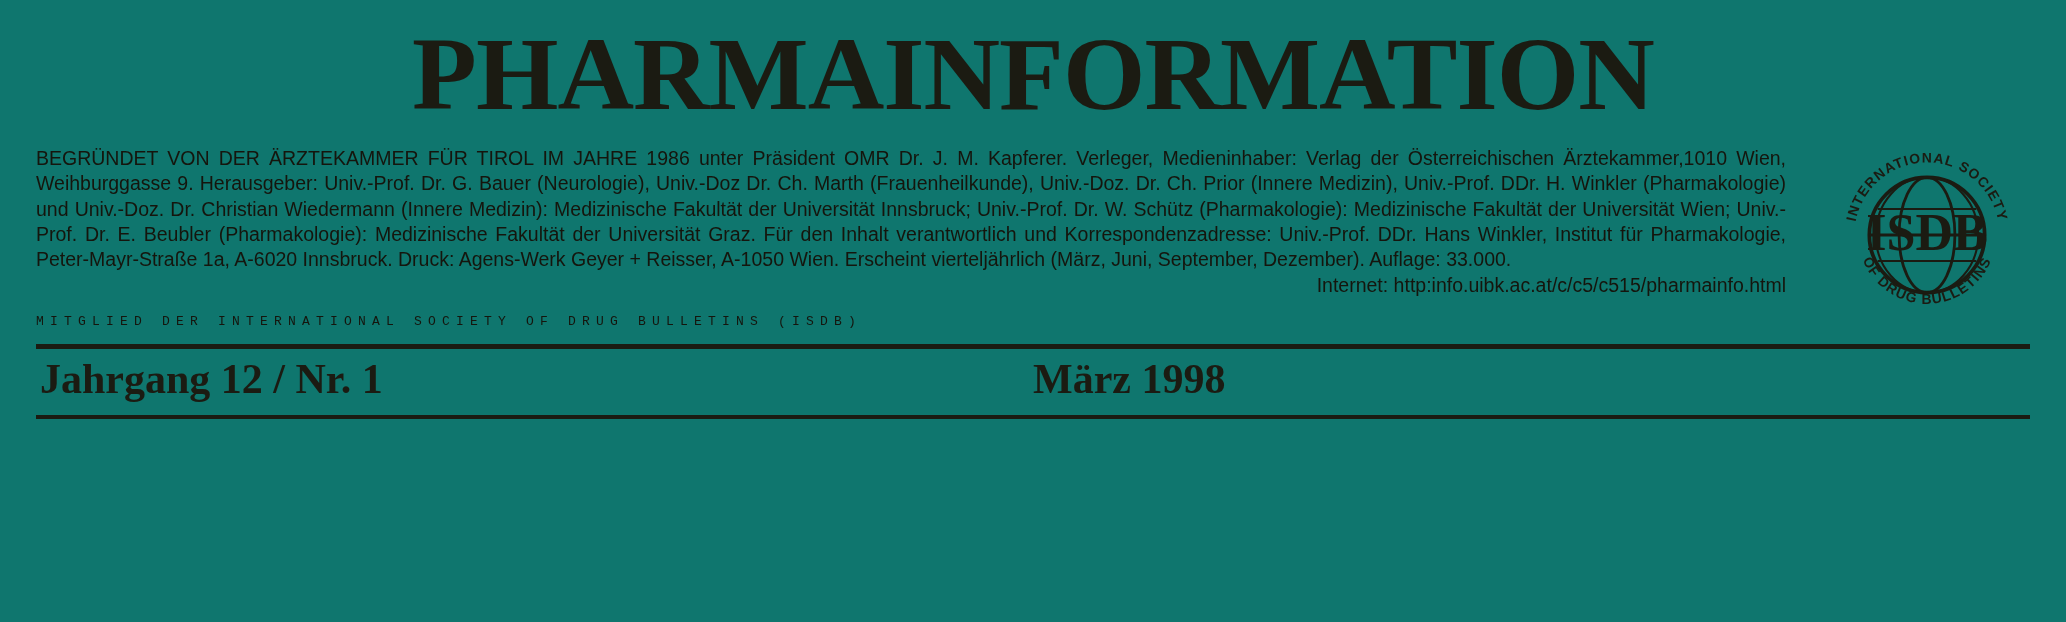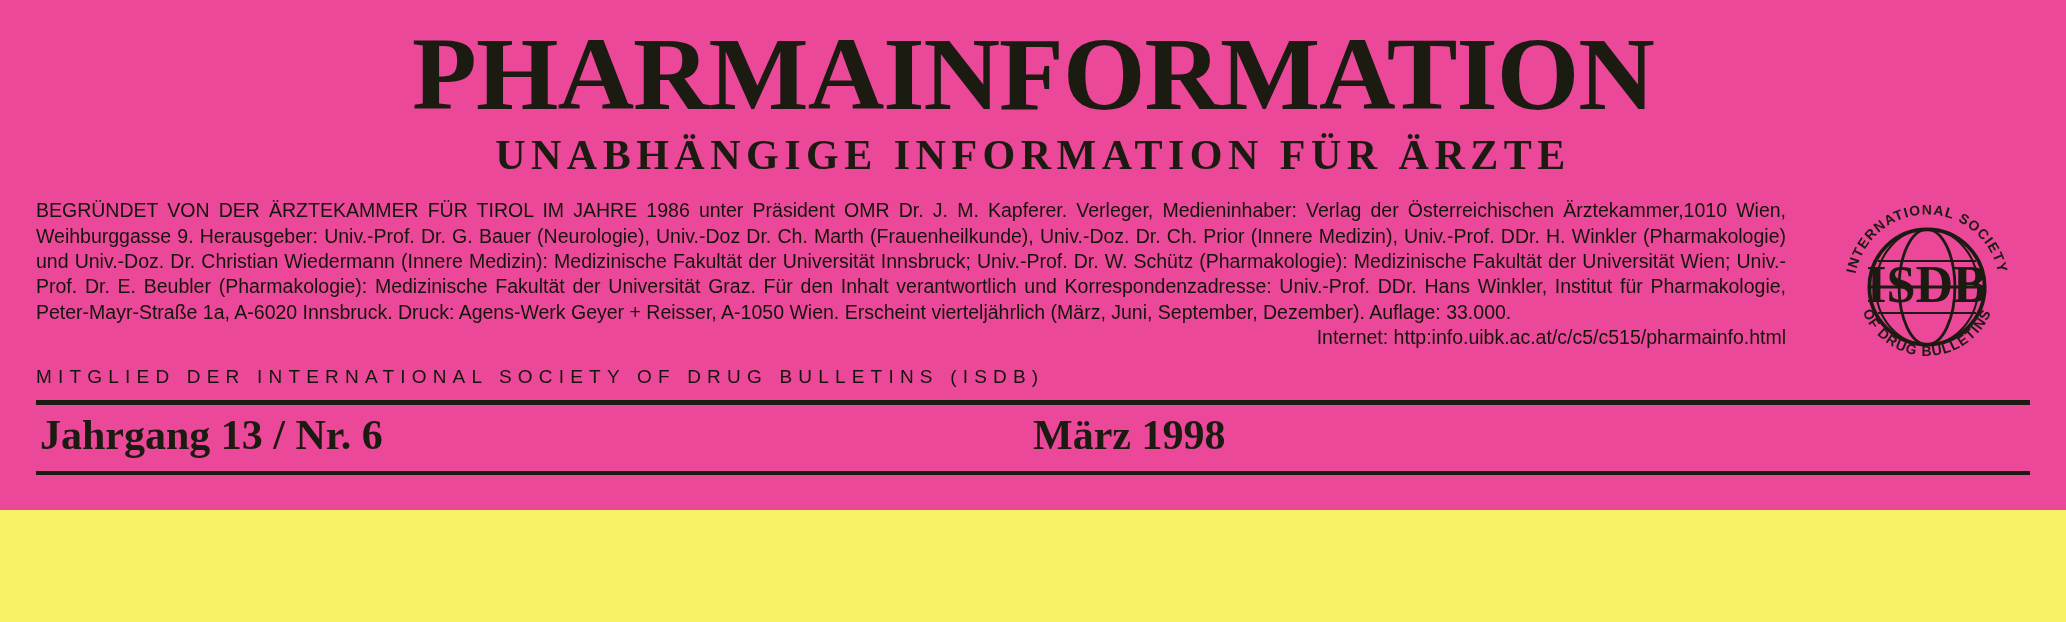--- a/index.html
+++ b/index.html
@@ -9,22 +9,22 @@
   body {
     width: 2066px;
     height: 622px;
     background: #f7f266;
     font-family: "Liberation Sans", sans-serif;
     overflow: hidden;
   }
   .page {
     position: relative;
     width: 2066px;
-    height: 510px;
-    background: #ec4899;
+    height: 622px;
+    background: #0f766e;
     box-sizing: border-box;
   }
 
   
   .masthead {
     padding: 22px 55px 0 55px;
   }
   .masthead-title {
     font-family: "Liberation Serif", serif;
     font-weight: bold;
@@ -67,22 +67,22 @@
     margin-top: 14px;
   }
   .imprint p {
     margin: 0;
   }
   .imprint p.last {
     text-align: right;
   }
   .isdb-line {
     margin-top: 16px;
-    font-family: Liberation Sans, sans-serif;
-    font-size: 19px;
+    font-family: Liberation Mono, monospace;
+    font-size: 13px;
     letter-spacing: 6.2px;
     color: #15150d;
     white-space: nowrap;
   }
 
   
   .isdb-logo {
     position: absolute;
     right: -6px;
     top: -4px;
@@ -122,21 +122,20 @@
   .footer .left { flex: 1 1 0; text-align: left; }
   .footer .right { flex: 1 1 0; }
 </style>
 </head>
 <body>
 
 <div class="page">
 
   <div class="masthead">
     <div class="masthead-title">PHARMAINFORMATION</div>
-    <div class="masthead-sub">UNABHÄNGIGE INFORMATION FÜR ÄRZTE</div>
   </div>
 
   <div class="imprint-wrap">
 
     <div class="imprint">
       <p>BEGRÜNDET VON DER ÄRZTEKAMMER FÜR TIROL IM JAHRE 1986 unter Präsident OMR Dr. J. M. Kapferer. Verleger, Medieninhaber: Verlag der Österreichischen Ärztekammer,1010 Wien, Weihburggasse 9. Herausgeber: Univ.-Prof. Dr. G. Bauer (Neurologie), Univ.-Doz Dr. Ch. Marth (Frauenheilkunde), Univ.-Doz. Dr. Ch. Prior (Innere Medizin), Univ.-Prof. DDr. H. Winkler (Pharmakologie) und Univ.-Doz. Dr. Christian Wiedermann (Innere Medizin): Medizinische Fakultät der Universität Innsbruck; Univ.-Prof. Dr. W. Schütz (Pharmakologie): Medizinische Fakultät der Universität Wien; Univ.-Prof. Dr. E. Beubler (Pharmakologie): Medizinische Fakultät der Universität Graz. Für den Inhalt verantwortlich und Korrespondenzadresse: Univ.-Prof. DDr. Hans Winkler, Institut für Pharmakologie, Peter-Mayr-Straße 1a, A-6020 Innsbruck. Druck: Agens-Werk Geyer + Reisser, A-1050 Wien. Erscheint vierteljährlich (März, Juni, September, Dezember). Auflage: 33.000.</p>
       <p class="last">Internet: http:info.uibk.ac.at/c/c5/c515/pharmainfo.html</p>
     </div>
 
     <div class="isdb-line">MITGLIED DER INTERNATIONAL SOCIETY OF DRUG BULLETINS (ISDB)</div>
@@ -164,19 +163,19 @@
           <textPath href="#arcBottom" startOffset="50%" text-anchor="middle">OF DRUG BULLETINS</textPath>
         </text>
       </svg>
     </div>
 
   </div>
 
   <div class="rule"></div>
 
   <div class="footer">
-    <div class="left">Jahrgang 13 / Nr. 6</div>
+    <div class="left">Jahrgang 12 / Nr. 1</div>
     <div class="right">März 1998</div>
   </div>
 
   <div class="rule thin"></div>
 
 </div>
 
 </body></html>

